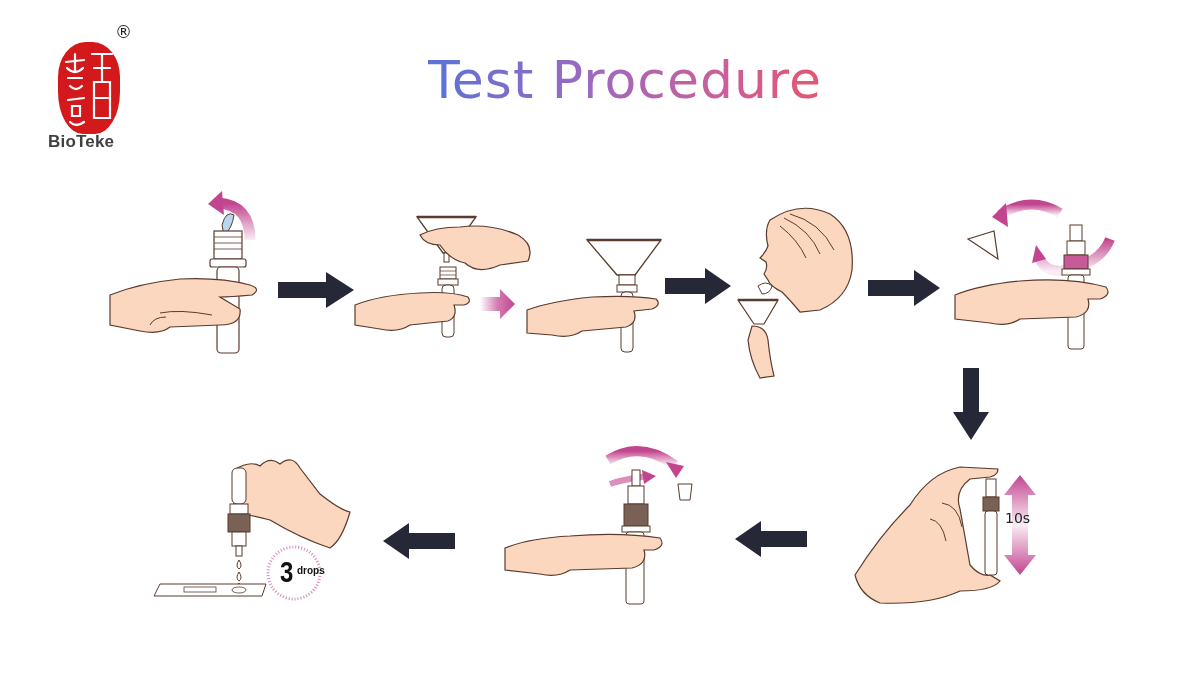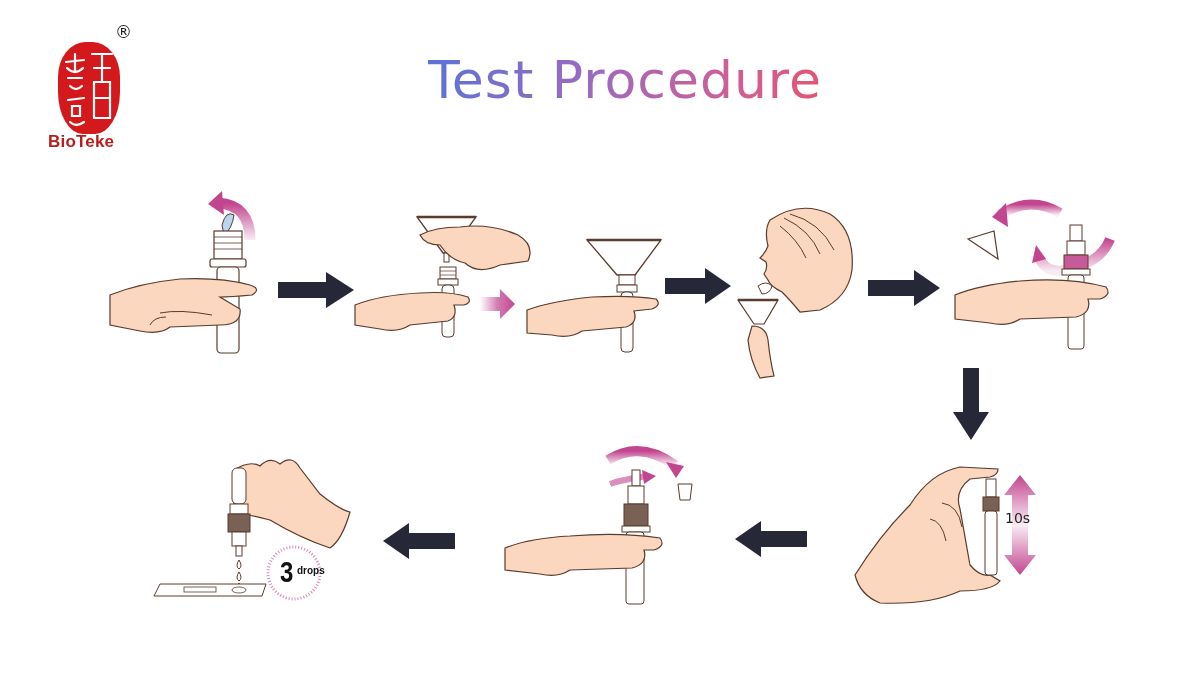--- a/index.html
+++ b/index.html
@@ -1,21 +1,21 @@
 <!DOCTYPE html>
 <html><head>
 <meta charset="utf-8">
 <style>
   html, body { margin: 0; padding: 0; background: #ffffff; }
   body { width: 1200px; height: 675px; position: relative; overflow: hidden; font-family: "DejaVu Sans", sans-serif; }
   .abs { position: absolute; }
   .logo { left: 40px; top: 20px; width: 120px; height: 140px; }
   .logo-seal { position: absolute; left: 18px; top: 22px; width: 62px; height: 92px; background: #d3191c; border-radius: 44% 44% 40% 40% / 38% 38% 46% 46%; }
   .logo-reg { position: absolute; left: 75px; top: 2px; font-size: 17px; color: #222; font-family: "DejaVu Sans", sans-serif; }
-  .logo-text { position: absolute; left: 8px; top: 112px; font-size: 17px; font-weight: bold; color: #b91c1c; font-family: "Liberation Sans", sans-serif; letter-spacing: 0.2px; }
+  .logo-text { position: absolute; left: 8px; top: 112px; font-size: 17px; font-weight: bold; color: #404040; font-family: "Liberation Sans", sans-serif; letter-spacing: 0.2px; }
   .title { left: 0; top: 50px; width: 1250px; text-align: center; font-size: 52px; font-family: "DejaVu Sans", sans-serif; font-weight: 500; letter-spacing: 1px; }
   .title span { background: linear-gradient(90deg, #5b73d6 0%, #9a6ac0 40%, #cc5f99 75%, #e45570 100%); -webkit-background-clip: text; background-clip: text; color: transparent; }
   .step { position: absolute; }
   .step svg { overflow: visible; }
   .label-10s { position: absolute; left: 1005px; top: 510px; font-size: 14px; color: #222; font-family: "DejaVu Sans", sans-serif; }
   .drops-badge { position: absolute; left: 262px; top: 545px; width: 64px; height: 56px; }
   .drops-num { position: absolute; left: 18px; top: 10px; font-size: 30px; font-weight: bold; color: #111; font-family: "Liberation Sans", sans-serif; transform: scaleX(0.8); transform-origin: left; }
   .drops-word { position: absolute; left: 35px; top: 20px; font-size: 10px; font-weight: bold; color: #111; font-family: "Liberation Sans", sans-serif; text-align: center; }
 </style>
 </head>

